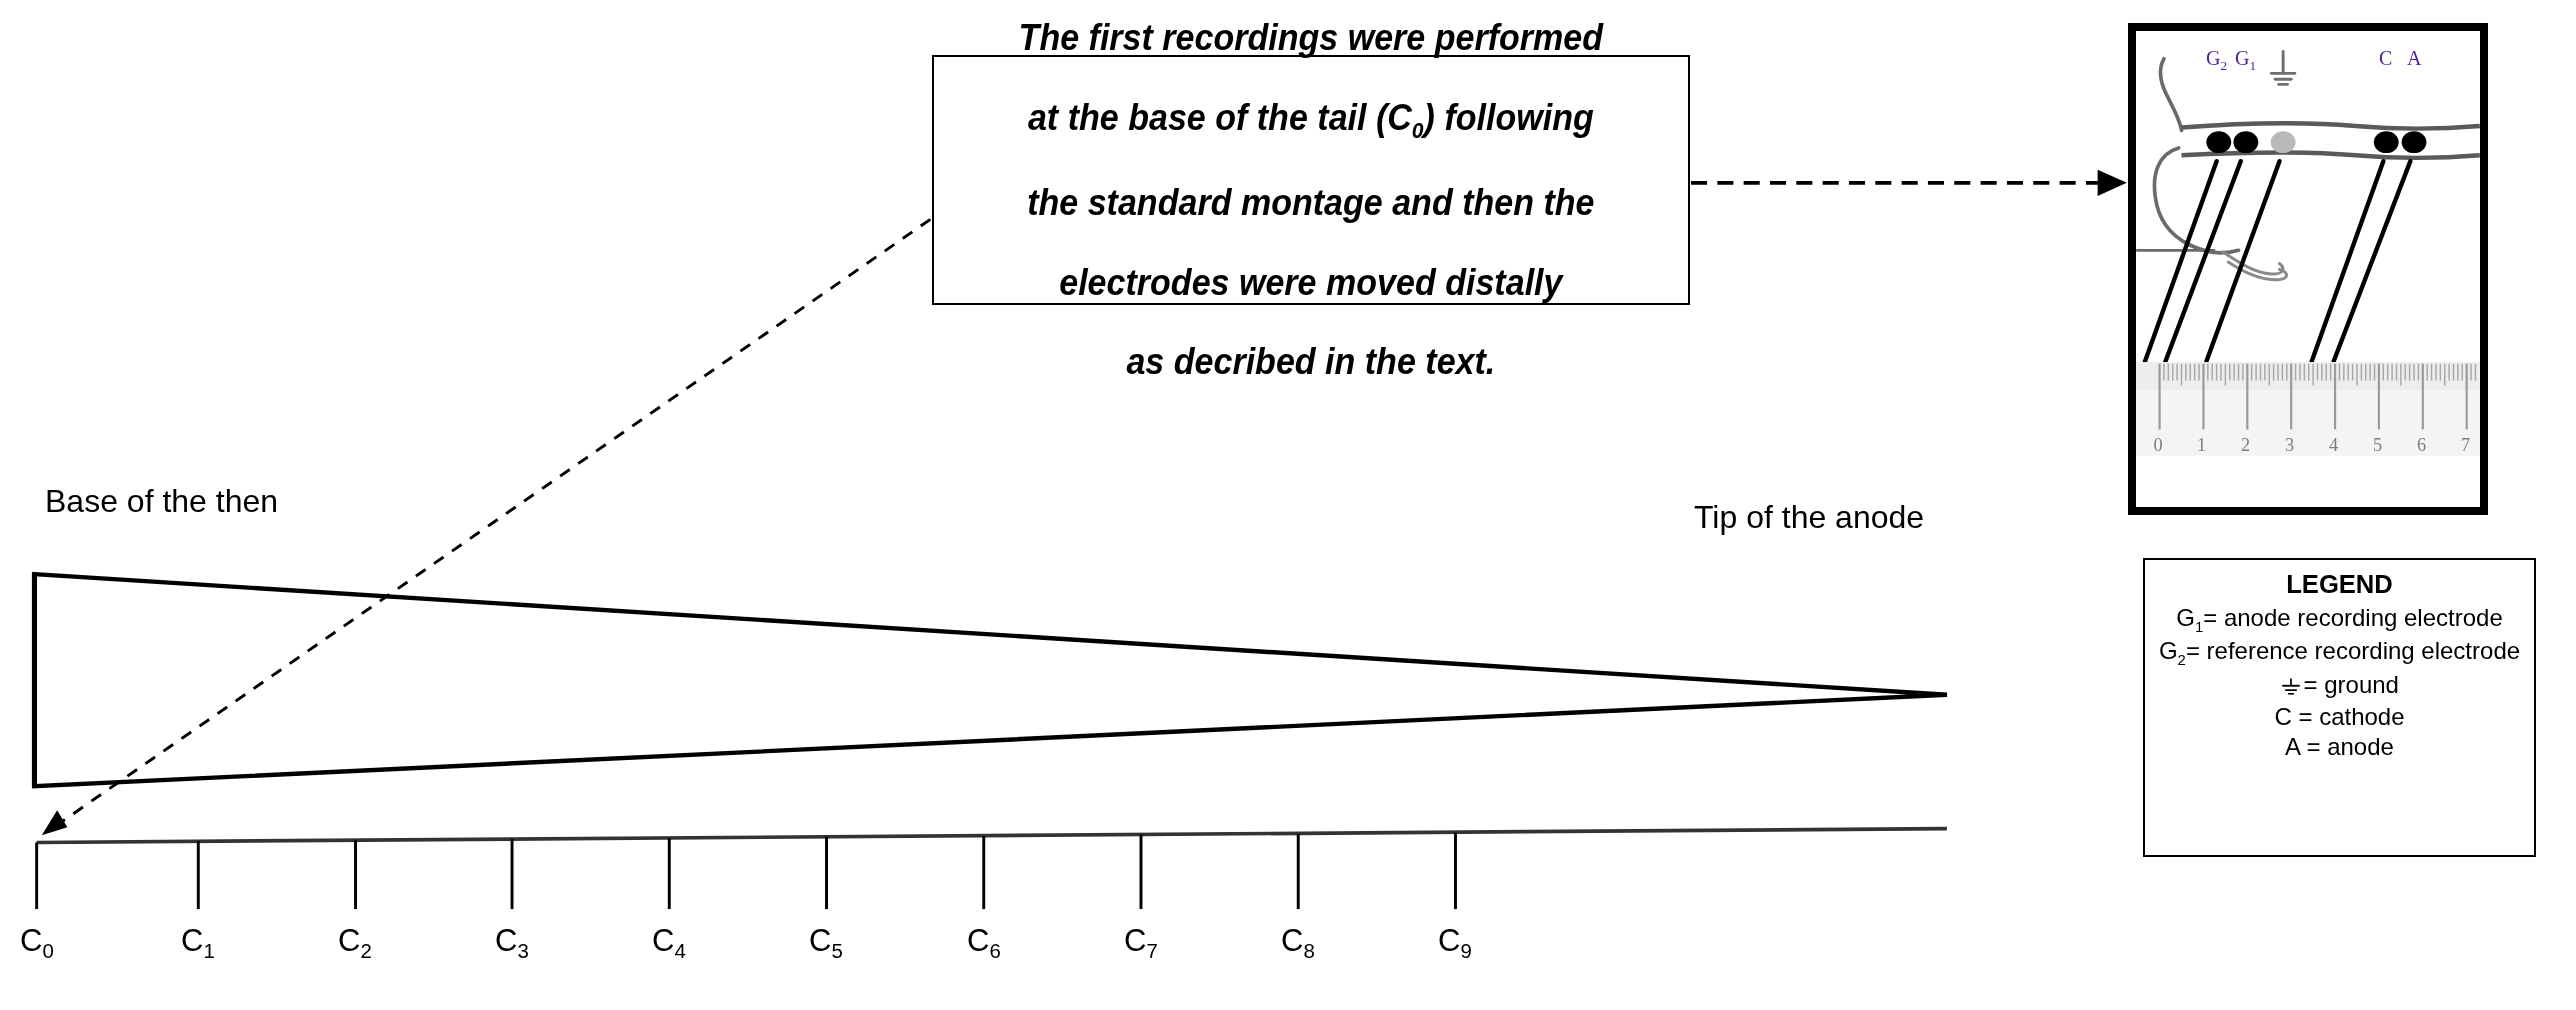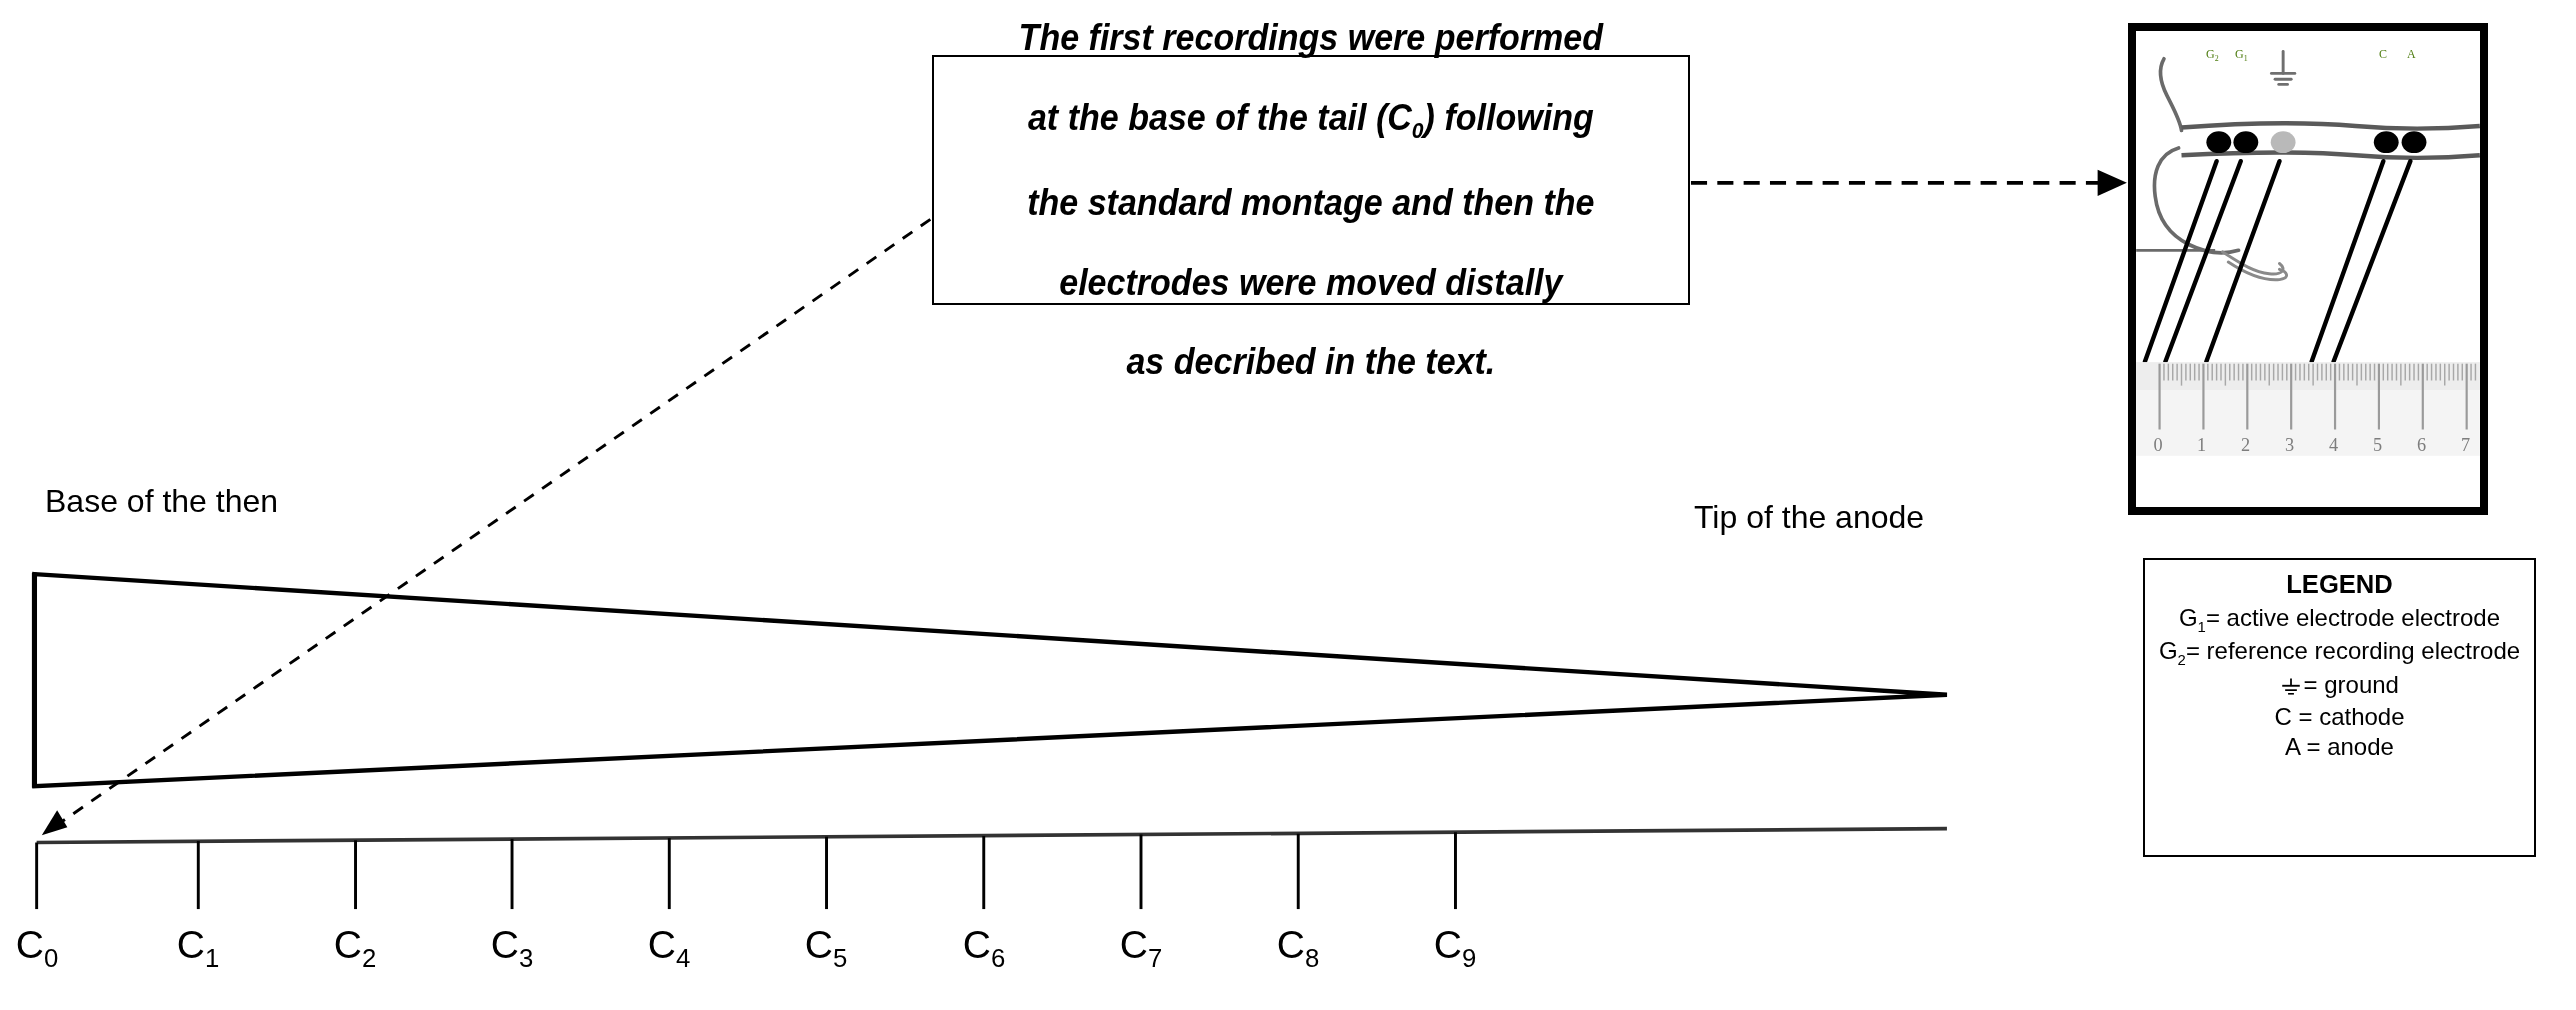--- a/index.html
+++ b/index.html
@@ -55,21 +55,21 @@
     color: #000;
     white-space: nowrap;
   }
   #label-base { left: 45px;  top: 483px; }
   #label-tip  { left: 1694px; top: 499px; }
 
   
   .tick-label {
     position: absolute;
     top: 923px;
-    font-size: 39px;
+    font-size: 31px;
     color: #000;
     transform: translateX(-50%);
     white-space: nowrap;
   }
   .tick-label .sub {
     font-size: 0.66em;
     vertical-align: sub;
   }
 
   
@@ -86,22 +86,22 @@
   #photo-inner {
     position: relative;
     width: 100%;
     height: 100%;
     background: #fff;
     overflow: hidden;
   }
   .elec-label {
     position: absolute;
     font-family: "Liberation Serif", serif;
-    font-size: 12px;
-    color: #4d7c0f;
+    font-size: 20px;
+    color: #4c1d95;
     white-space: nowrap;
   }
   .elec-label .sub { font-size: 0.66em; vertical-align: sub; }
 
   
   #legend-box {
     position: absolute;
     left: 2143px;
     top: 558px;
     width: 393px;
@@ -319,21 +319,21 @@
       <div class="elec-label" style="left:237px;top:404px;font-size:18.3px;color:#7d7d7d;">5</div>
       <div class="elec-label" style="left:281px;top:404px;font-size:18.3px;color:#7d7d7d;">6</div>
       <div class="elec-label" style="left:325px;top:404px;font-size:18.3px;color:#7d7d7d;">7</div>
     </div>
   </div>
 
   <div id="legend-box">
     <div id="legend-title">LEGEND</div>
 
     <div class="legend-row">
-      <span>G</span><span class="sub">1</span><span>= active electrode electrode</span>
+      <span>G</span><span class="sub">1</span><span>= anode recording electrode</span>
     </div>
 
     <div class="legend-row">
       <span>G</span><span class="sub">2</span><span>= reference recording electrode</span>
     </div>
 
     <div class="legend-row">
       <span class="gnd-glyph">
         <svg width="22" height="19" viewBox="0 0 30 26">
           <line x1="15" y1="2" x2="15" y2="12" stroke="#000" stroke-width="2.4"></line>

